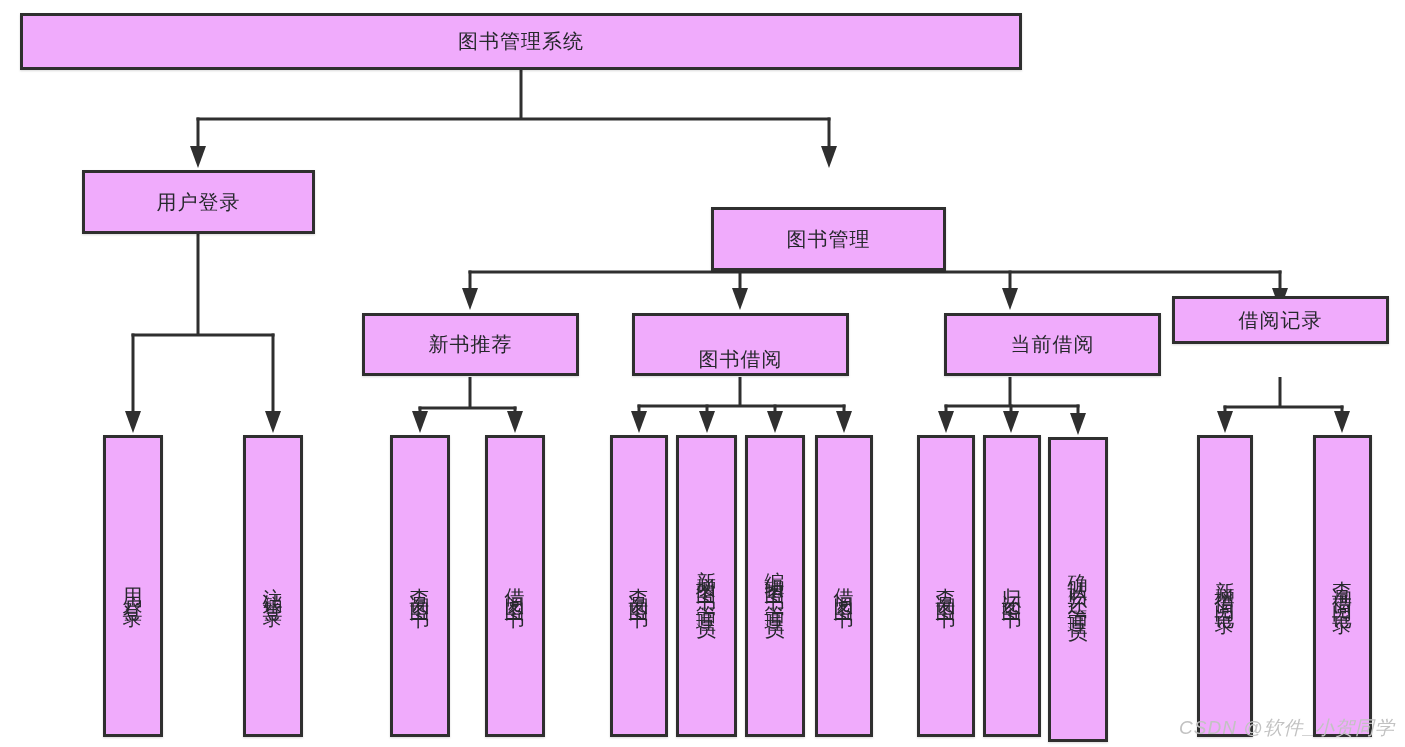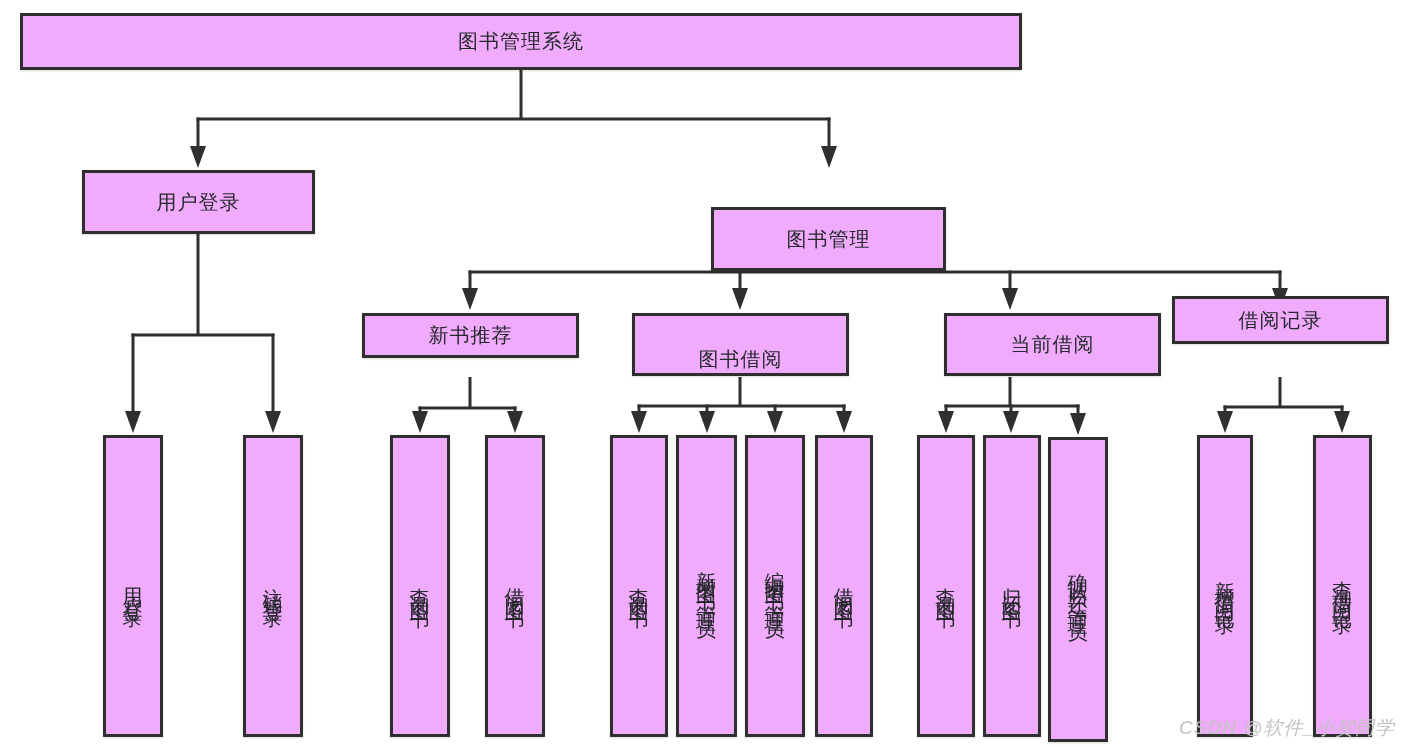--- a/index.html
+++ b/index.html
@@ -128,21 +128,21 @@
     <span class="label">图书管理系统</span>
   </div>
 
   <div class="box" style="left:82px;top:170px;width:233px;height:64px;">
     <span class="label">用户登录</span>
   </div>
   <div class="box" style="left:711px;top:170px;width:235px;height:64px;margin-top:37px;">
     <span class="label">图书管理</span>
   </div>
 
-  <div class="box" style="left:362px;top:313px;width:217px;height:45px;">
+  <div class="box" style="left:362px;top:313px;width:217px;height:63px;">
     <span class="label">新书推荐</span>
   </div>
   <div class="box" style="left:632px;top:313px;width:217px;height:63px;align-items:flex-end;">
     <span class="label">图书借阅</span>
   </div>
   <div class="box" style="left:902px;top:313px;width:217px;height:63px;margin-left:42px;">
     <span class="label">当前借阅</span>
   </div>
   <div class="box" style="left:1172px;top:296px;width:217px;height:48px;text-align:center;">
     <span class="label">借阅记录</span>

